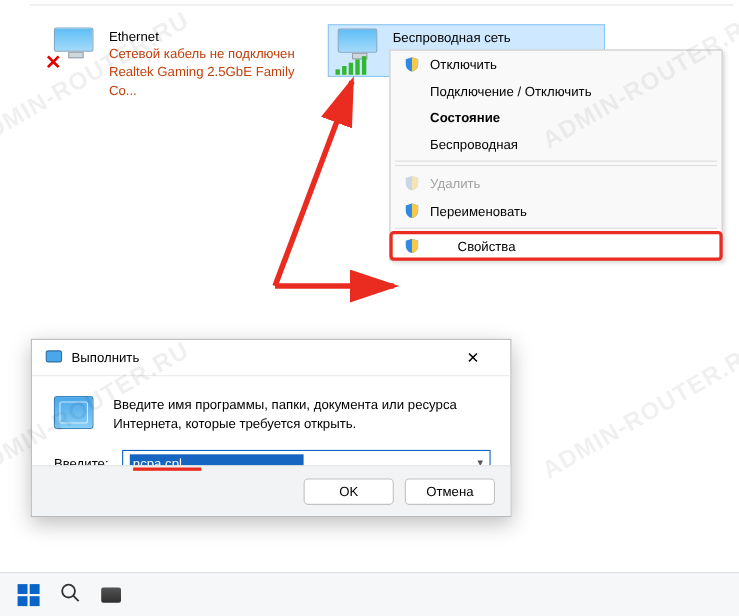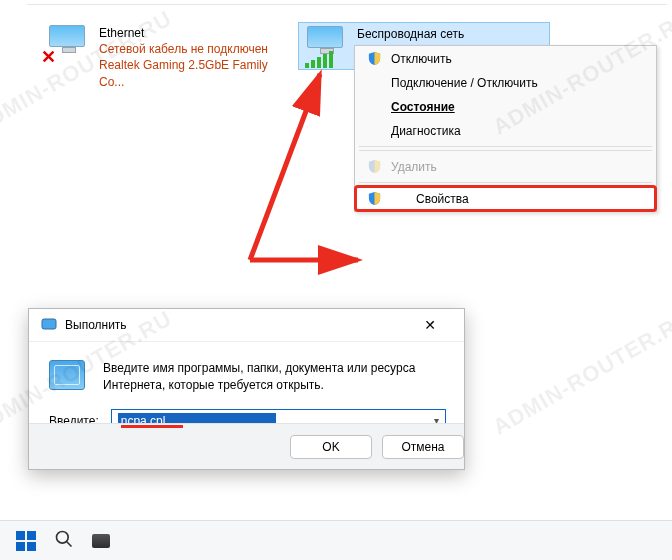--- a/index.html
+++ b/index.html
@@ -99,21 +99,21 @@
       box-shadow: 2px 2px 4px rgba(0,0,0,.15);
     }
     .context-menu .item {
       display: flex;
       align-items: center;
       gap: 9px;
       padding: 5px 12px;
       font-size: 12px;
       color: #000;
     }
-    .context-menu .item.bold { font-weight: 700; text-decoration: underline; }
+    .context-menu .item.bold { font-weight: 700; }
     .context-menu .item.disabled { color: #a2a2a2; }
     .context-menu .separator { border-top: 1px solid #dedede; margin: 3px 4px; }
     .shield {
       width: 15px; height: 15px;
       flex-shrink: 0;
       display: inline-block;
     }
     .shield svg { width: 15px; height: 15px; }
     .spacer { width: 15px; flex-shrink: 0; }
     .context-menu .item.highlight {
@@ -210,21 +210,21 @@
     .run-buttons {
       position: absolute;
       bottom: 0; left: 0; right: 0;
       height: 46px;
       background: #f2f3f5;
       border-top: 1px solid #e3e3e3;
       display: flex;
       align-items: center;
       justify-content: flex-end;
       gap: 10px;
-      padding-right: 0;
+      padding-right: 14px;
     }
     .btn {
       min-width: 82px; height: 24px;
       background: #fff;
       border: 1px solid #c2c2c2;
       border-radius: 4px;
       font-size: 12px;
       text-align: center;
       line-height: 22px;
       padding: 0 8px;
@@ -318,32 +318,41 @@
     <div class="item">
       <span class="spacer"></span>
       <span>Подключение / Отключить</span>
     </div>
     <div class="item bold">
       <span class="spacer"></span>
       <span>Состояние</span>
     </div>
     <div class="item">
       <span class="spacer"></span>
-      <span>Диагностика</span>
+      <span>Беспроводная</span>
     </div>
     <div class="separator"></div>
     <div class="separator"></div>
     <div class="item disabled">
       <span class="shield">
         <svg viewBox="0 0 16 16">
             <path d="M8 1 L14 3 V8 C14 12 11 14.5 8 15 C5 14.5 2 12 2 8 V3 Z" fill="#c9d7e6"></path>
             <path d="M8 1 L14 3 V8 C14 12 11 14.5 8 15 V1 Z" fill="#f5e4b6"></path>
           </svg>
       </span>
       <span>Удалить</span>
+    </div>
+    <div class="item">
+      <span class="shield">
+        <svg viewBox="0 0 16 16">
+            <path d="M8 1 L14 3 V8 C14 12 11 14.5 8 15 C5 14.5 2 12 2 8 V3 Z" fill="#2f8ae6"></path>
+            <path d="M8 1 L14 3 V8 C14 12 11 14.5 8 15 V1 Z" fill="#f7c948"></path>
+          </svg>
+      </span>
+      <span>Переименовать</span>
     </div>
     <div class="separator"></div>
     <div class="item highlight">
       <span class="shield">
         <svg viewBox="0 0 16 16">
             <path d="M8 1 L14 3 V8 C14 12 11 14.5 8 15 C5 14.5 2 12 2 8 V3 Z" fill="#2f8ae6"></path>
             <path d="M8 1 L14 3 V8 C14 12 11 14.5 8 15 V1 Z" fill="#f7c948"></path>
           </svg>
       </span>
       <span>Свойства</span>

